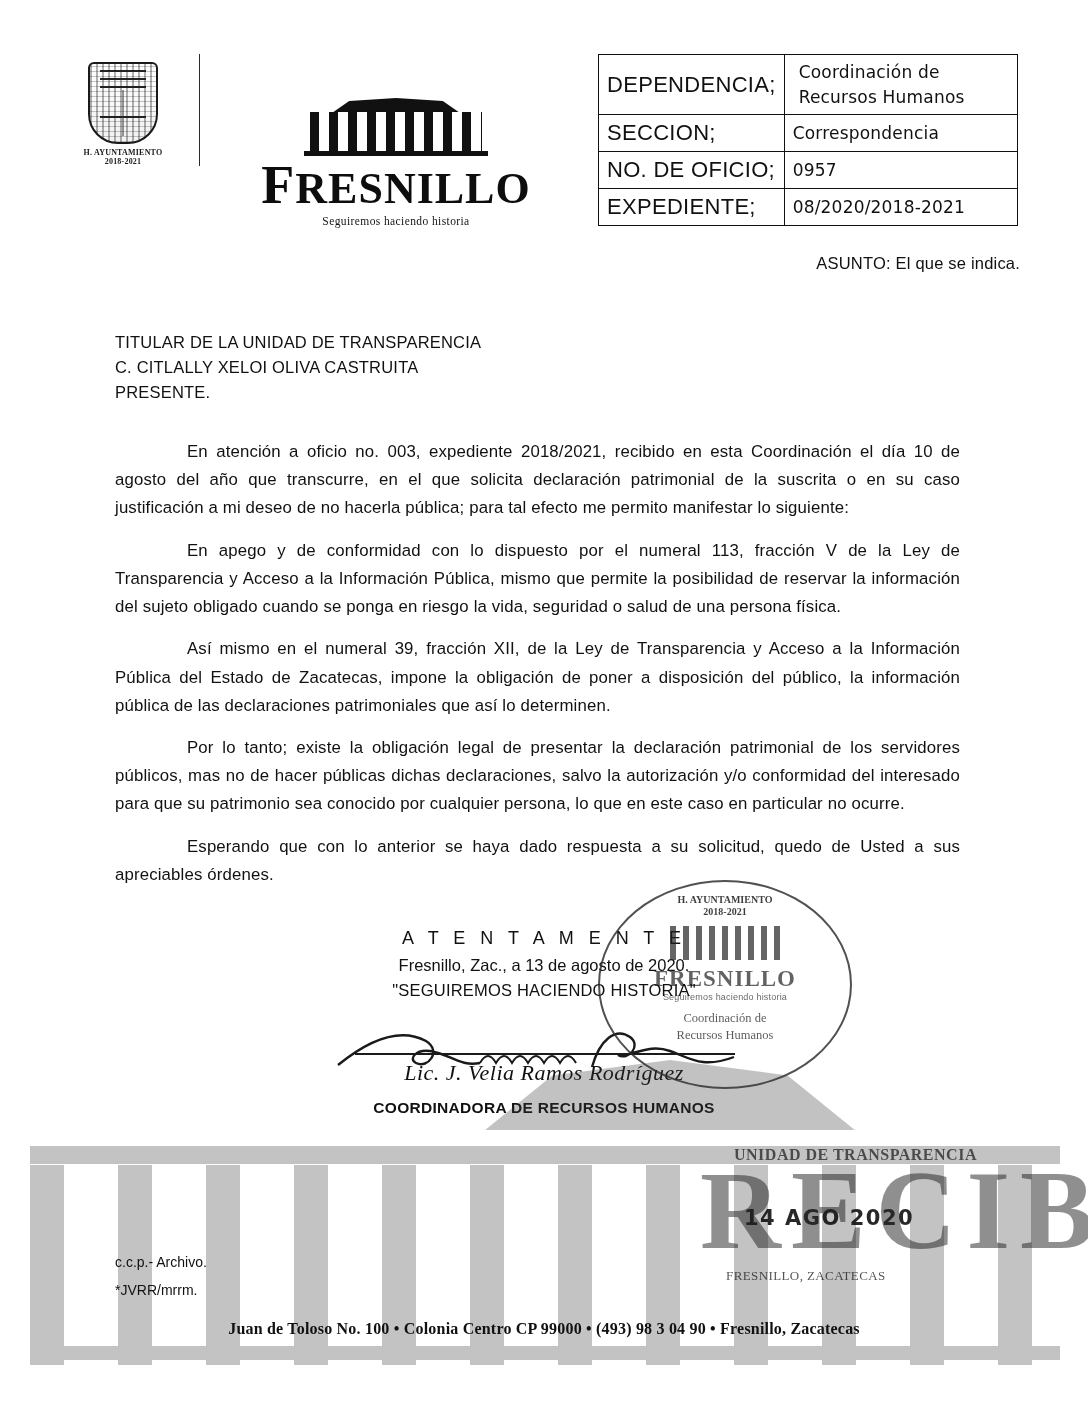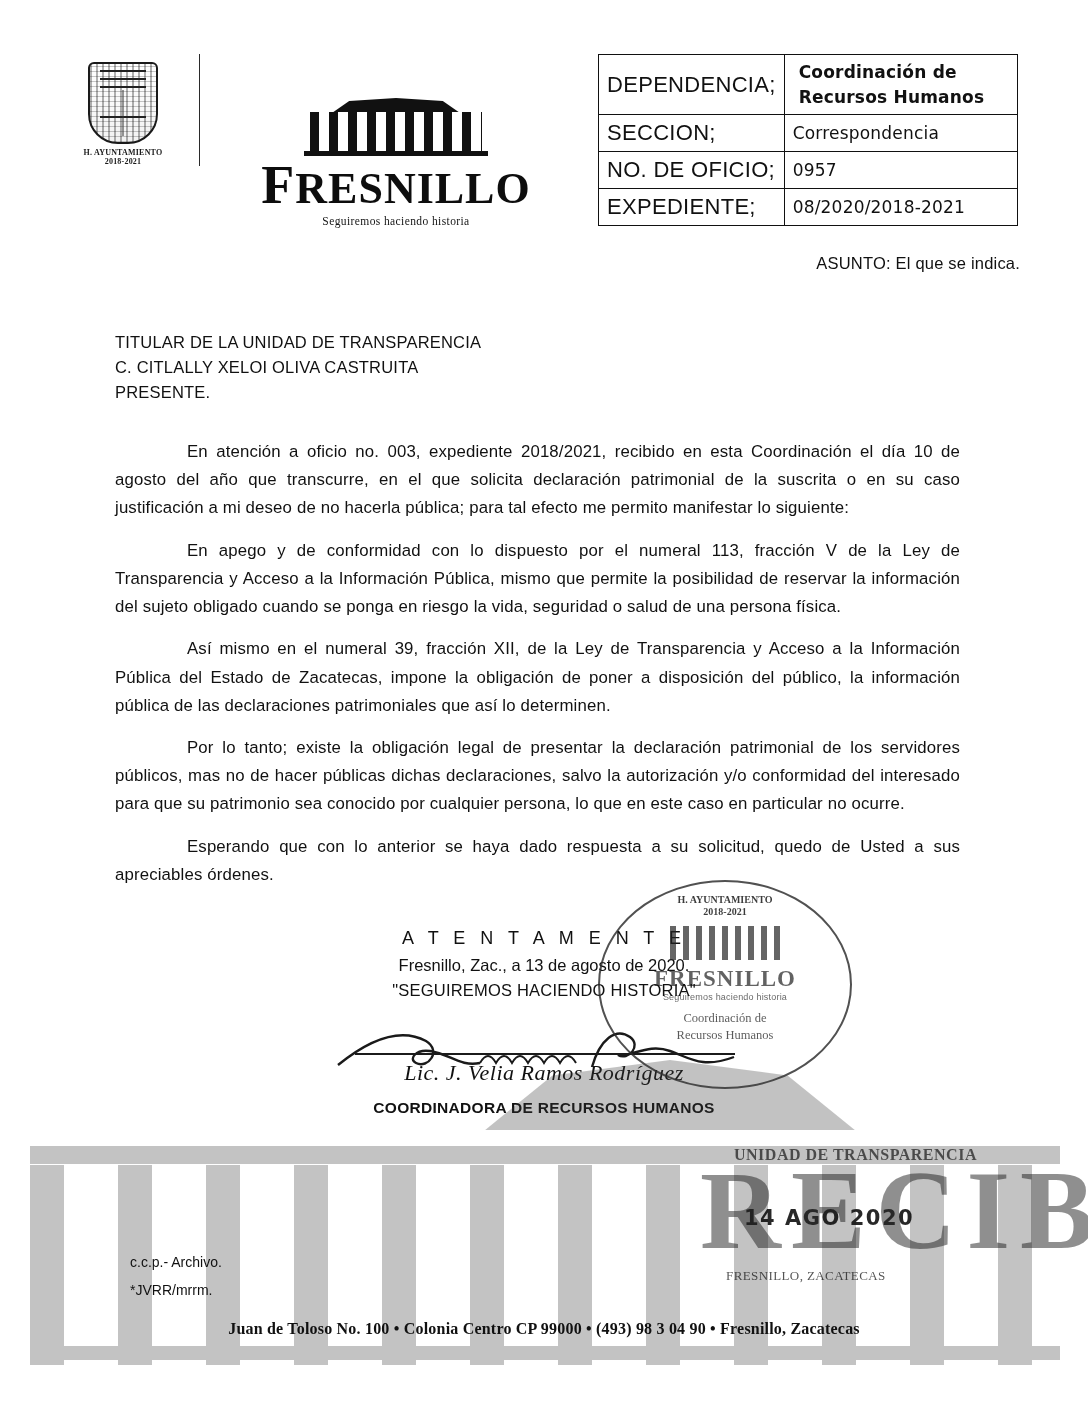--- a/index.html
+++ b/index.html
@@ -161,21 +161,21 @@
     letter-spacing: .3px;
     font-size: 22px;
     border-radius: 16px;
   }
   .meta-table td.value {
     font-family: "DejaVu Sans", sans-serif;
     font-size: 17px;
     letter-spacing: .2px;
   }
   .meta-table td.value.left { text-align: left; padding-left: 14px; }
-  .meta-table .tall { line-height: 1.45; font-weight: bold; }
+  .meta-table .tall { line-height: 1.45; }
 
   
   .asunto {
     position: absolute;
     right: 68px;
     top: 254px;
     font-size: 16.5px;
     letter-spacing: .2px;
   }
 
@@ -408,21 +408,21 @@
     left: 0;
     bottom: 0;
     width: 1030px;
     height: 14px;
     background: #3d3d3d;
   }
 
   
   .cc {
     position: absolute;
-    left: 130px;
+    left: 115px;
     top: 1248px;
     font-size: 14px;
     line-height: 2;
   }
   .footer {
     position: absolute;
     left: 0;
     top: 1320px;
     width: 1088px;
     text-align: center;

